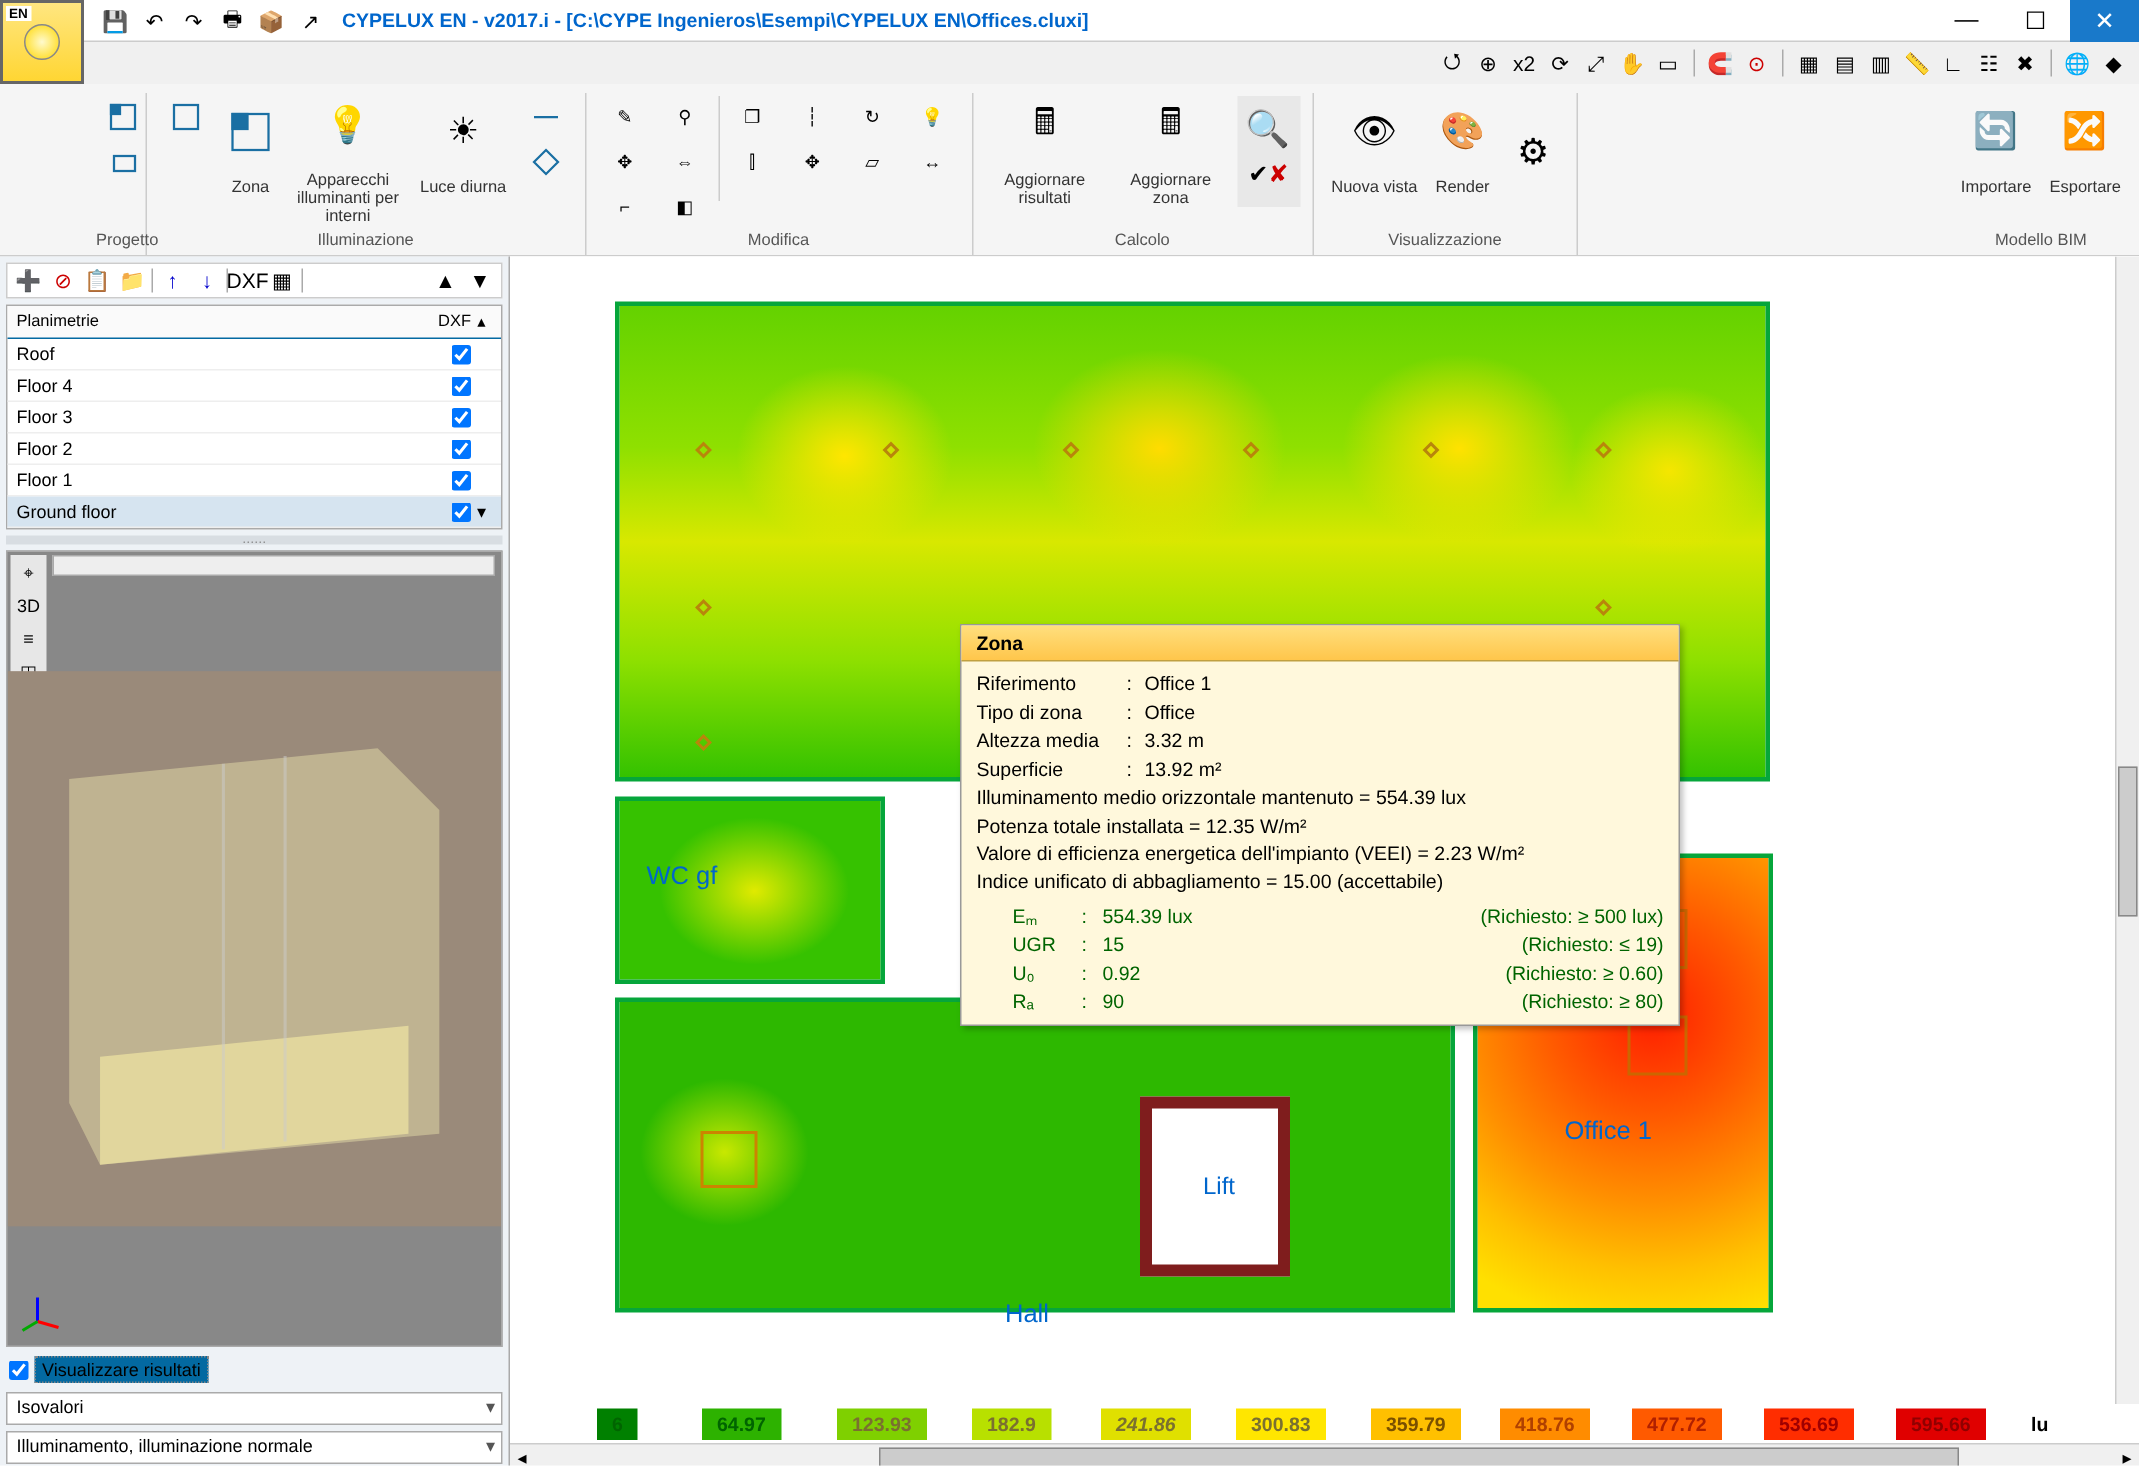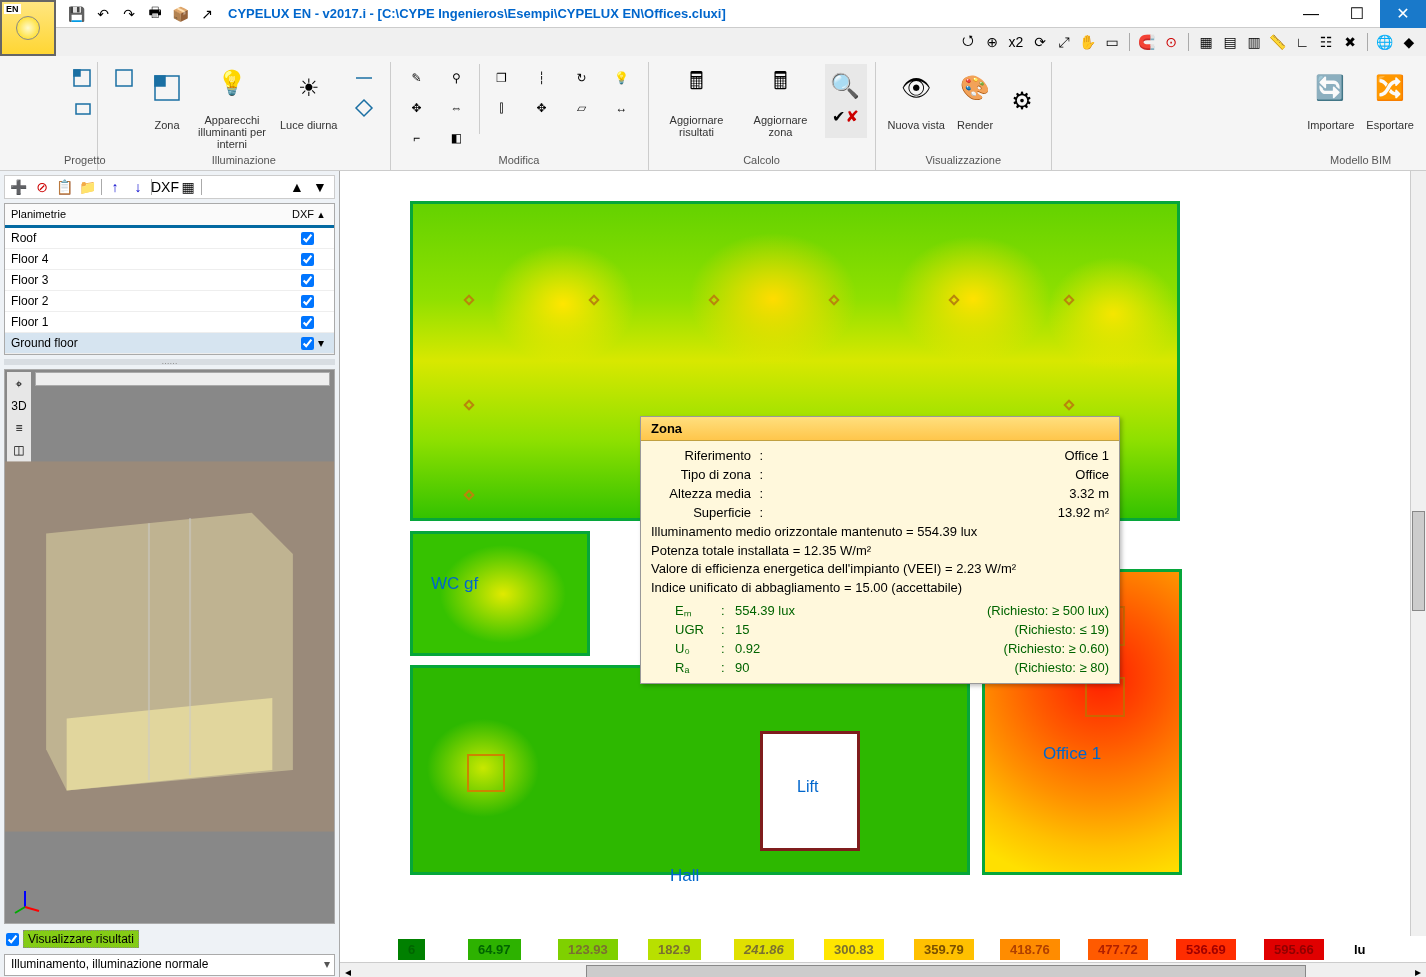--- a/index.html
+++ b/index.html
@@ -39,54 +39,54 @@
 
 
 .main { display: flex; height: calc(977px - 28px - 28px - 112px); position: relative; }
 
 
 .leftpanel { width: 340px; background: #eef2f6; border-right: 1px solid #aaa; display: flex; flex-direction: column; padding: 4px; gap: 4px; }
 .lp-toolbar { height: 24px; display: flex; align-items: center; gap: 3px; padding: 0 4px; border:1px solid #ccc; background:#fff;}
 .lp-toolbar .tb { width:20px; height:20px; font-size:14px; display:flex; align-items:center; justify-content:center; cursor:pointer;}
 .lp-toolbar .sep { width:1px; height:16px; background:#aaa; }
 .planim-box { border:1px solid #aaa; background:#fff; }
-.planim-header { display:flex; padding:4px 6px; border-bottom:3px solid #0369a1; font-size:11px; background:#fafafa;}
+.planim-header { display:flex; padding:4px 6px; border-bottom:1px solid #0369a1; font-size:11px; background:#fafafa;}
 .planim-header .col1 { flex:1; }
 .planim-row { display:flex; padding:3px 6px; border-bottom:1px solid #eee; align-items:center; cursor:pointer;}
 .planim-row.active { background:#d6e4f0; }
 .planim-row .col1 { flex:1; }
 .planim-row input { margin-left:auto; }
 .splitter { height:6px; background:#d8dde2; cursor:row-resize; text-align:center; font-size:8px; color:#888;}
 .preview3d { flex:1; border:1px solid #aaa; background:#888; position:relative; min-height:360px; overflow:hidden;}
 .preview3d-tools { position:absolute; left:2px; top:2px; display:flex; flex-direction:column; gap:2px; background:rgba(255,255,255,0.8); padding:2px;}
 .preview3d-tools .tb { width:20px; height:20px; font-size:12px; display:flex; align-items:center; justify-content:center; cursor:pointer;}
 .preview3d-scroll-h { position:absolute; top:2px; left:30px; right:4px; height:14px; background:#eee; border:1px solid #aaa;}
 .preview3d-axes { position:absolute; bottom:8px; left:8px; width:30px; height:30px; }
 .viewres { display:flex; align-items:center; gap:4px; padding:2px;}
-.viewres-label { border:1px dotted #888; padding:1px 4px; background:#84cc16;}
+.viewres-label { border:1px dotted #888; padding:1px 4px; background:#0369a1;}
 .combo { height:22px; border:1px solid #aaa; background:#fff; padding:2px 18px 2px 6px; position:relative; cursor:pointer;}
 .combo::after { content:"▾"; position:absolute; right:4px; top:2px; color:#555;}
 
 
 .canvas-wrap { flex:1; display:flex; flex-direction:column; background:#fff; position:relative;}
 .canvas { flex:1; position:relative; overflow:hidden; background:#fff; }
 .plan { position:absolute; left:70px; top:30px; width:930px; height:640px; }
 .zone { position:absolute; border:3px solid #06a63b; }
 .zone-label { position:absolute; color:#0066cc; font-size:17px; font-weight:normal; }
 .axis-values { position:absolute; bottom:0; left:0; right:16px; height:26px; display:flex; align-items:center; font-size:13px; font-weight:bold; padding-left:60px;}
 .axis-val { position:absolute; }
 .hscroll { height:18px; background:#f0f0f0; border-top:1px solid #ccc; display:flex; align-items:center;}
 .hscroll .thumb { height:14px; background:#ccc; border:1px solid #888; margin-left:230px; width:720px;}
 .lux-marker { position:absolute; width:8px; height:8px; border:2px solid #b8860b; transform:rotate(45deg); background:transparent;}
 
 
 .tooltip { position:absolute; left:230px; top:215px; width:480px; background:#fff8dc; border:1px solid #999; box-shadow:2px 2px 4px rgba(0,0,0,0.25); font-size:13px; z-index:10;}
 .tooltip-header { background:linear-gradient(to bottom,#ffdf7e,#ffc64b); padding:4px 10px; font-weight:bold; font-size:13px; border-bottom:1px solid #c0a040;}
 .tooltip-body { padding:6px 10px; line-height:1.45;}
-.tt-row { display:flex;text-align:right; }
+.tt-row { display:flex; }
 .tt-label { width:100px; }
 .tt-sep { width:12px;}
 .tt-val { flex:1;}
 .tt-section { border-top:1px solid #d9c98f; margin-top:6px; padding-top:6px;}
 .tt-std { color:#006400; display:flex; padding-left:24px;}
 .tt-std-label { width:46px;}
 .tt-std-colon { width:14px;}
 .tt-std-val { width:80px;}
 .tt-std-req { margin-left:auto; }
 
@@ -365,20 +365,21 @@
       <svg class="preview3d-axes" viewBox="0 0 30 30">
         <line x1="12" y1="22" x2="12" y2="6" stroke="#00f" stroke-width="2"></line>
         <line x1="12" y1="22" x2="26" y2="26" stroke="#f00" stroke-width="2"></line>
         <line x1="12" y1="22" x2="2" y2="28" stroke="#0a0" stroke-width="2"></line>
       </svg>
     </div>
     <div class="viewres">
       <input type="checkbox" checked="" style="">
       <span class="viewres-label">Visualizzare risultati</span>
     </div>
+    <div class="combo">Isovalori</div>
     <div class="combo">Illuminamento, illuminazione normale</div>
   </div>
 
   <div class="canvas-wrap">
     <div class="canvas">
       <div class="plan">
 
         <div class="zone" style="left:0;top:0;width:770px;height:320px;background:
           radial-gradient(ellipse 120px 100px at 150px 100px,#ffe600 0%,transparent 60%),
           radial-gradient(ellipse 140px 110px at 360px 95px,#ffdc00 0%,transparent 60%),
@@ -404,21 +405,21 @@
           linear-gradient(#36c200,#36c200);">
           <div class="zone-label" style="left:18px;top:40px">WC gf</div>
         </div>
 
         <div class="zone" style="left:0;top:464px;width:560px;height:210px;background:
           radial-gradient(ellipse 80px 70px at 70px 100px,#c8e800 0%,transparent 70%),
           linear-gradient(#2db800,#2db800);">
           <div style="position:absolute;left:54px;top:86px;width:38px;height:38px;border:2px solid #cc8400"></div>
         </div>
 
-        <div style="position:absolute;left:350px;top:530px;width:100px;height:120px;border:3px solid #7f1d1d;background:#fff;">
+        <div style="position:absolute;left:350px;top:530px;width:100px;height:120px;border:8px solid #7f1d1d;background:#fff;">
           <div class="zone-label" style="left:34px;top:44px;font-size:16px">Lift</div>
         </div>
         <div class="zone-label" style="left:260px;top:665px">Hall</div>
 
         <div class="zone" style="left:572px;top:368px;width:200px;height:306px;background:
           radial-gradient(circle at 60% 35%,#ff1e00 0%,#ff5a00 30%,#ff9000 55%,#ffc000 75%,#ffe000 92%);">
           <div class="zone-label" style="left:58px;top:172px">Office 1</div>
           <div style="position:absolute;left:100px;top:34px;width:40px;height:40px;border:2px solid #cc6600"></div>
           <div style="position:absolute;left:100px;top:105px;width:40px;height:40px;border:2px solid #cc6600"></div>
         </div>

